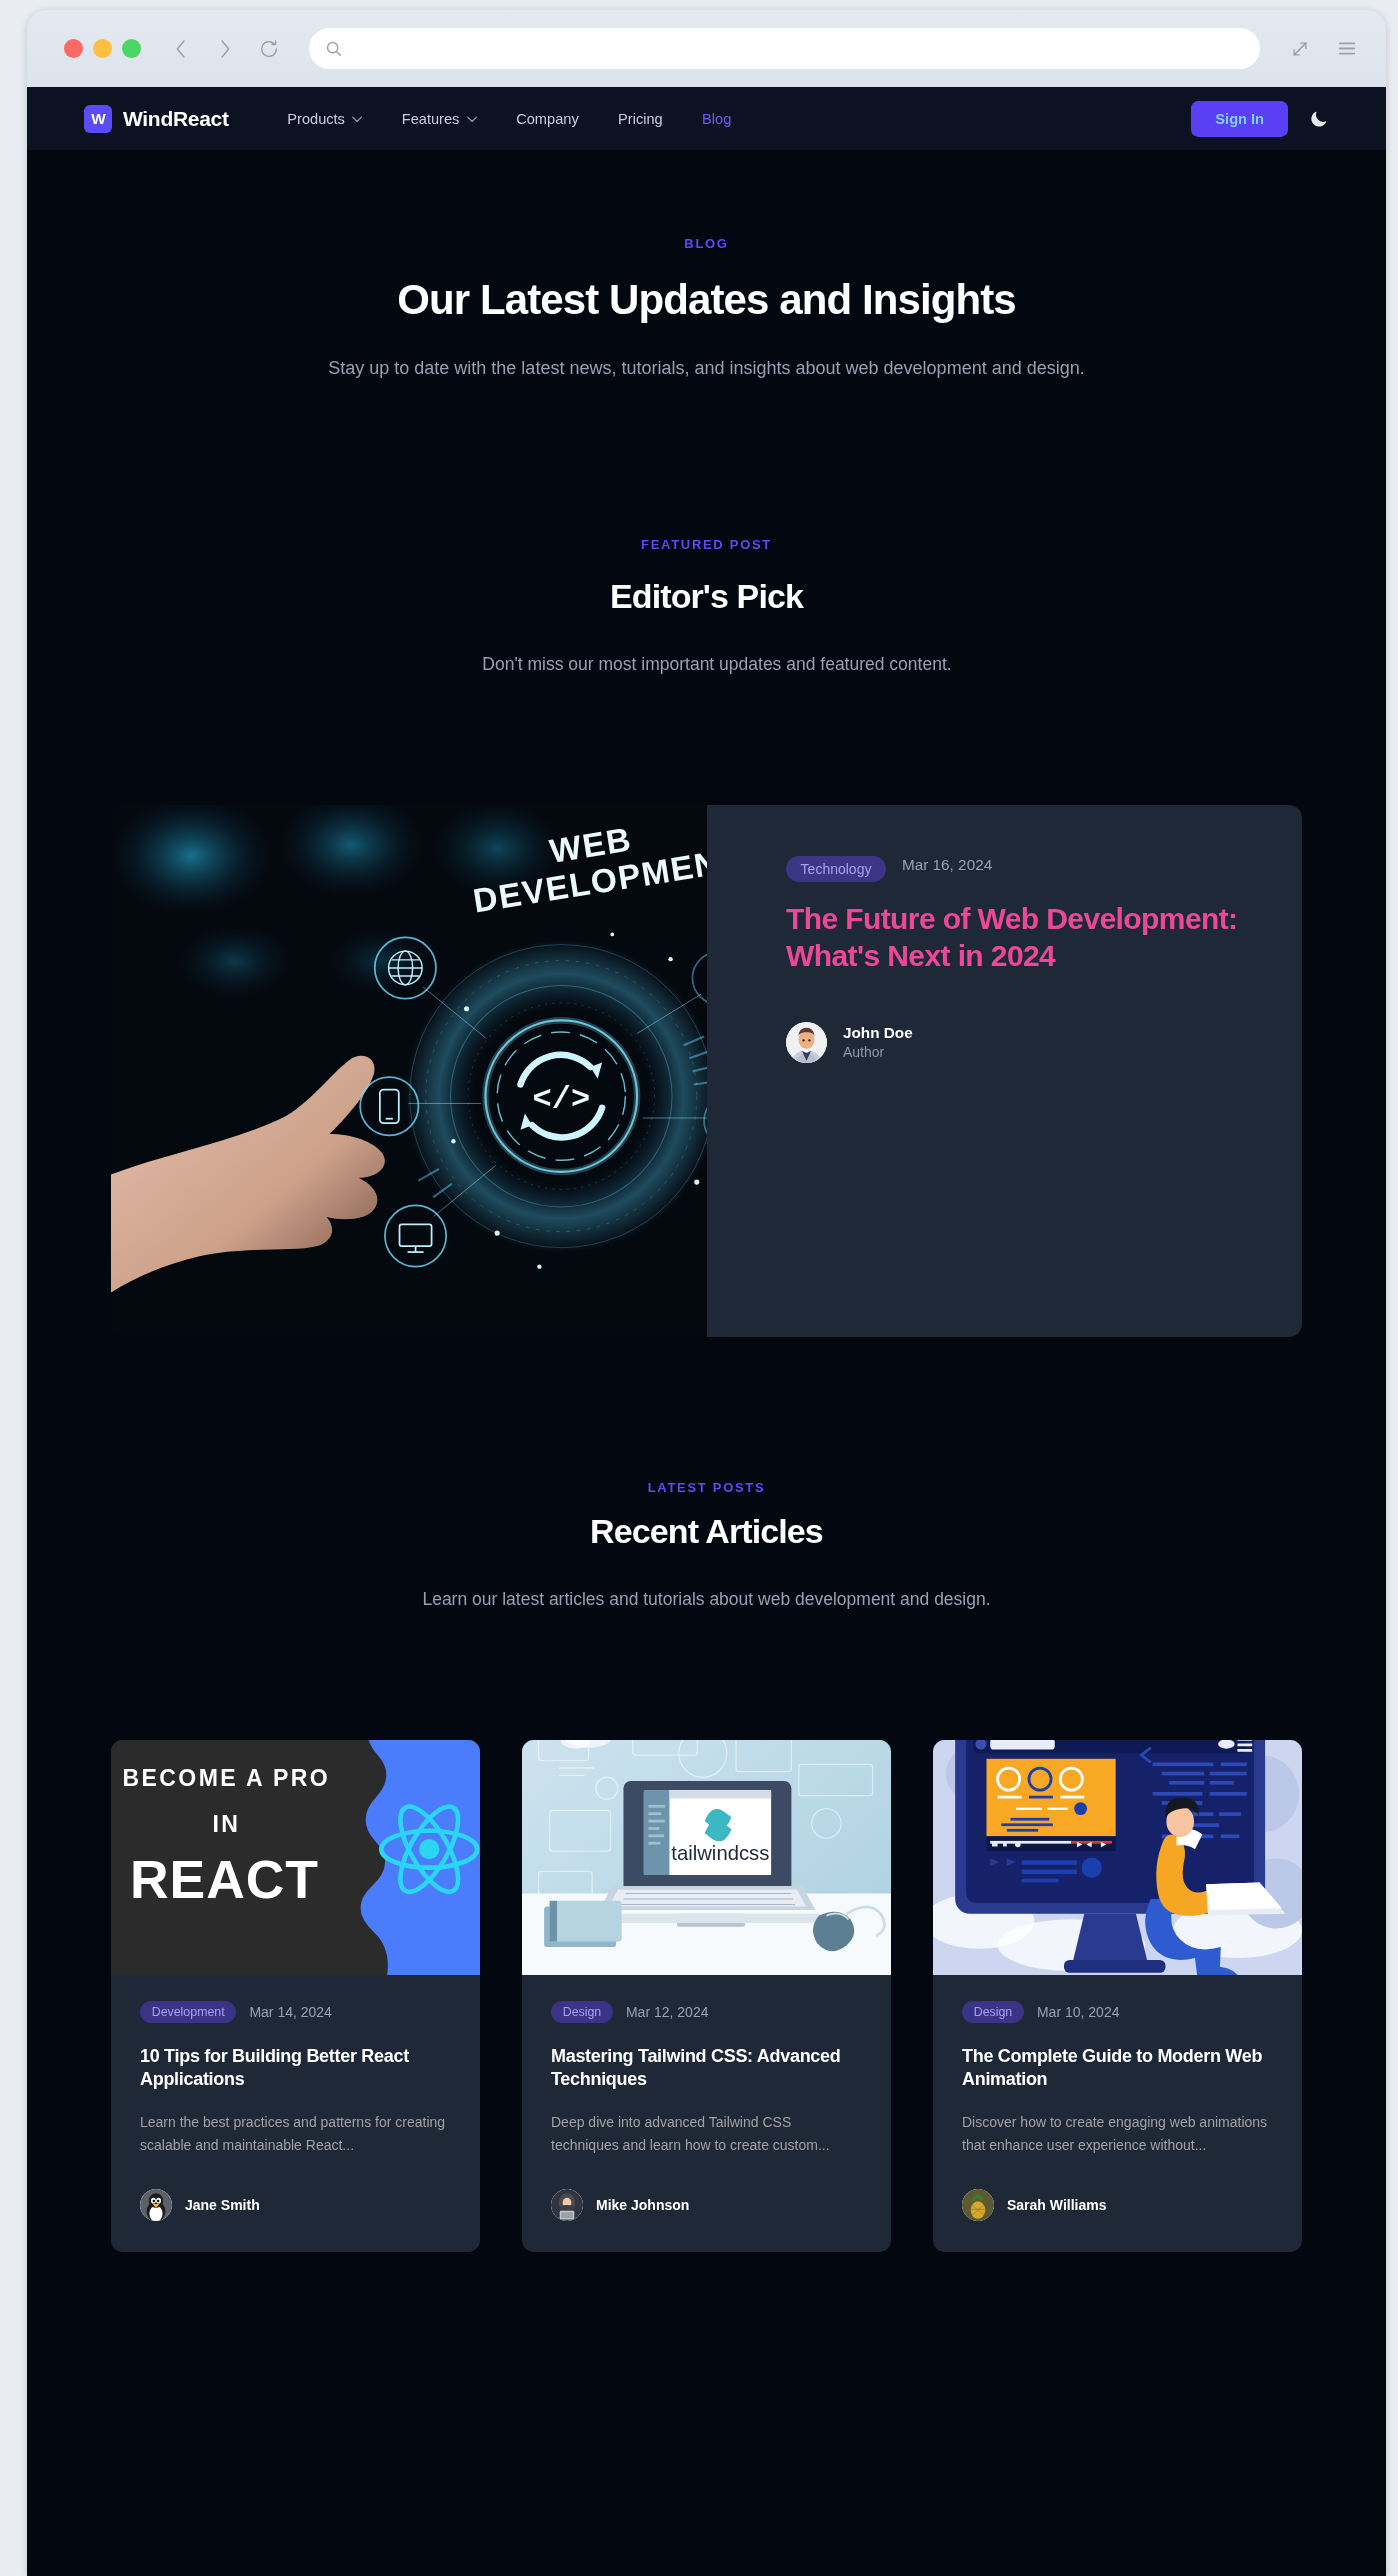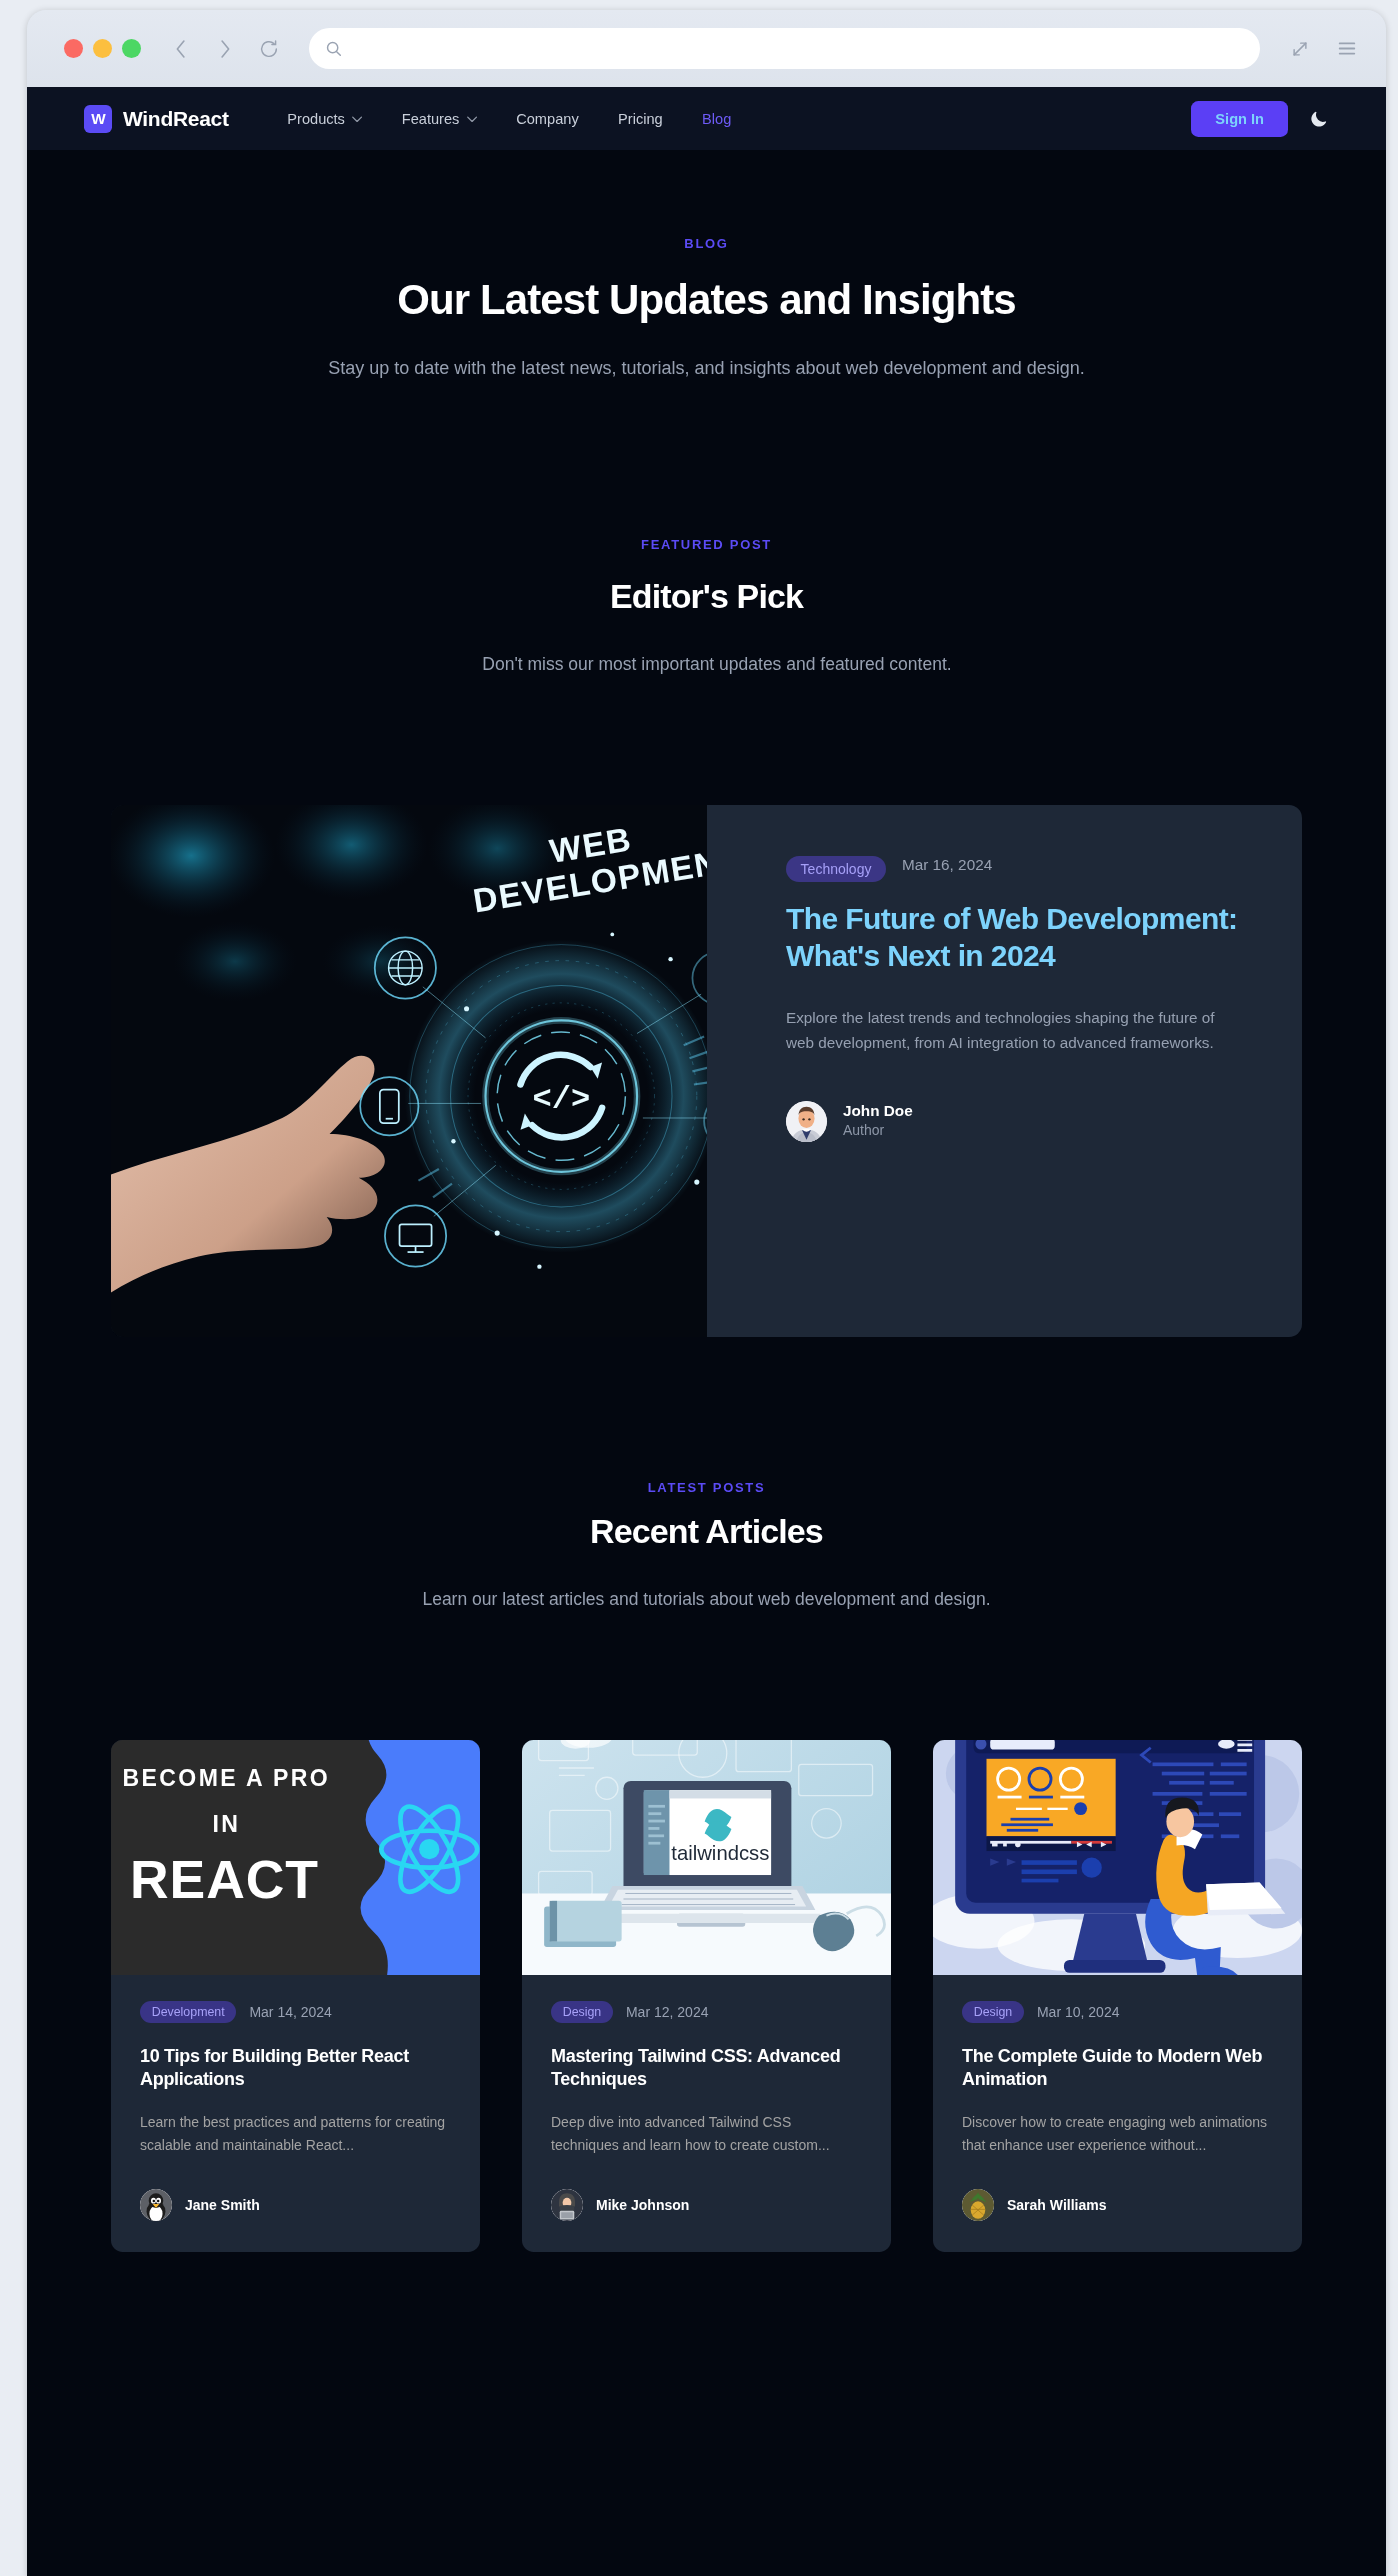--- a/index.html
+++ b/index.html
@@ -184,26 +184,26 @@
   .pill {
     background: #3b3685;
     color: #a6a0f8;
     font-size: 14px;
     padding: 5.1px 14.6px;
     border-radius: 728px;
     white-space: nowrap;
   }
   .meta-date { color: #98a1b2; font-size: 15.3px; }
   .featured-title {
-    color: #7dd3fc;
+    color: #ec4899;
     font-size: 30px;
     font-weight: bold;
     line-height: 1.23;
     letter-spacing: -0.6px;
-    margin-bottom: 31px;
+    margin-bottom: 47px;
   }
   .featured-excerpt {
     color: #96a0b1;
     font-size: 15.3px;
     line-height: 1.62;
     margin-bottom: 45px;
     max-width: 510px;
   }
   .author-row { display: flex; align-items: center; gap: 16px; }
   .avatar {
@@ -503,21 +503,20 @@
             </g>
           </svg>
         </div>
 
         <div class="featured-body">
           <div class="meta-row">
             <span class="pill">Technology</span>
             <span class="meta-date">Mar 16, 2024</span>
           </div>
           <h3 class="featured-title">The Future of Web Development: What's Next in 2024</h3>
-          <p class="featured-excerpt">Explore the latest trends and technologies shaping the future of web development, from AI integration to advanced frameworks.</p>
           <div class="author-row">
             <div class="avatar">
               <svg class="art" viewBox="0 0 56 56">
                 <circle cx="28" cy="28" r="28" fill="#f0f1f5"></circle>
                 <path d="M8 56c0-11 9-17 20-17s20 6 20 17z" fill="#c9ccd6"></path>
                 <path d="M14 56c2-9 7-13 14-13s12 4 14 13z" fill="#b9bdc9"></path>
                 <path d="M22 40h12l-6 13z" fill="#2f3c6b"></path>
                 <path d="M22 38c0 0 2 4 6 4s6-4 6-4z" fill="#fff"></path>
                 <ellipse cx="28" cy="24" rx="11" ry="13" fill="#f0b087"></ellipse>
                 <path d="M17 21c0-9 5-13 11-13s11 4 11 13c0-5-4-7-11-7s-11 2-11 7z" fill="#5b3d2c"></path>

